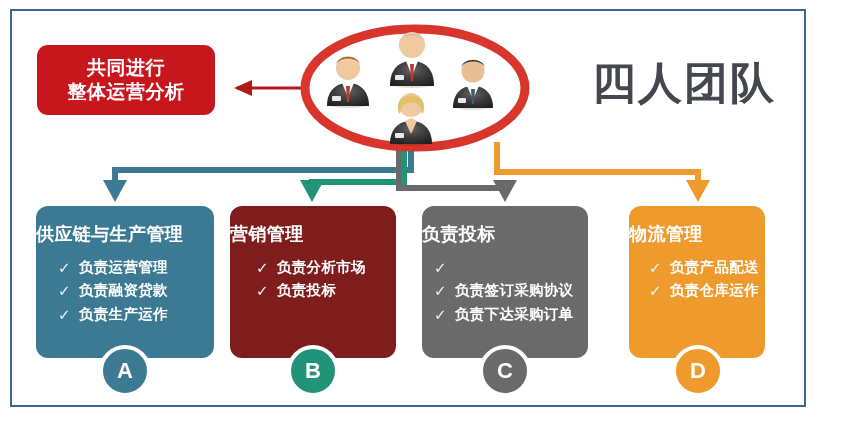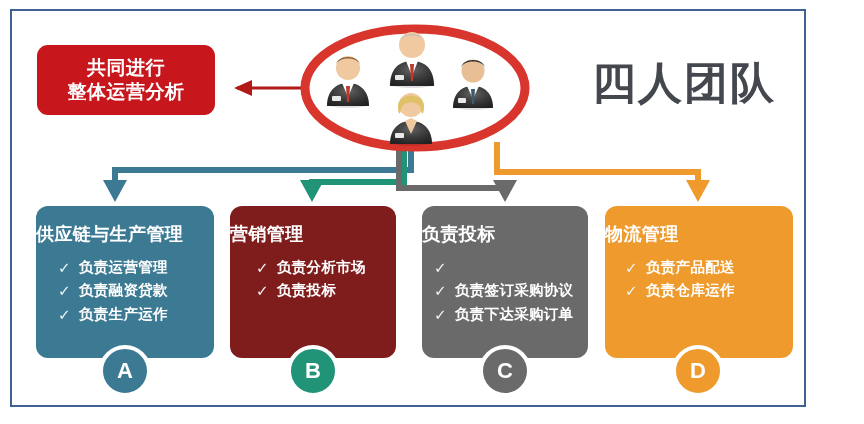--- a/index.html
+++ b/index.html
@@ -50,21 +50,21 @@
     font-size:14.5px;line-height:1.55;font-weight:bold;letter-spacing:.3px;
     display:flex;align-items:flex-start;white-space:nowrap;
   }
   .card .chk{
     display:inline-block;width:15px;margin-right:6px;color:#eef6f7;
     font-weight:normal;font-size:15px;line-height:1.55;
   }
   .card.a{left:36px;top:206px;width:178px;height:152px;background:#3C7A94;}
   .card.b{left:230px;top:206px;width:166px;height:152px;background:#7f1d1d;}
   .card.c{left:422px;top:206px;width:166px;height:152px;background:#6A6A6A;}
-  .card.d{left:605px;top:206px;width:188px;height:152px;background:#EE9A2C;}
+  .card.d{left:629px;top:206px;width:136px;height:152px;background:#EE9A2C;}
 
   .card.a .c-list{margin-left:22px;}
   .card.b .c-list{margin-left:26px;}
   .card.c .c-list{margin-left:12px;}
   .card.d .c-list{margin-left:20px;}
 
   
   .badge{
     position:absolute;width:52px;height:52px;border-radius:50%;
     border:4px solid #ffffff;box-sizing:border-box;z-index:4;

